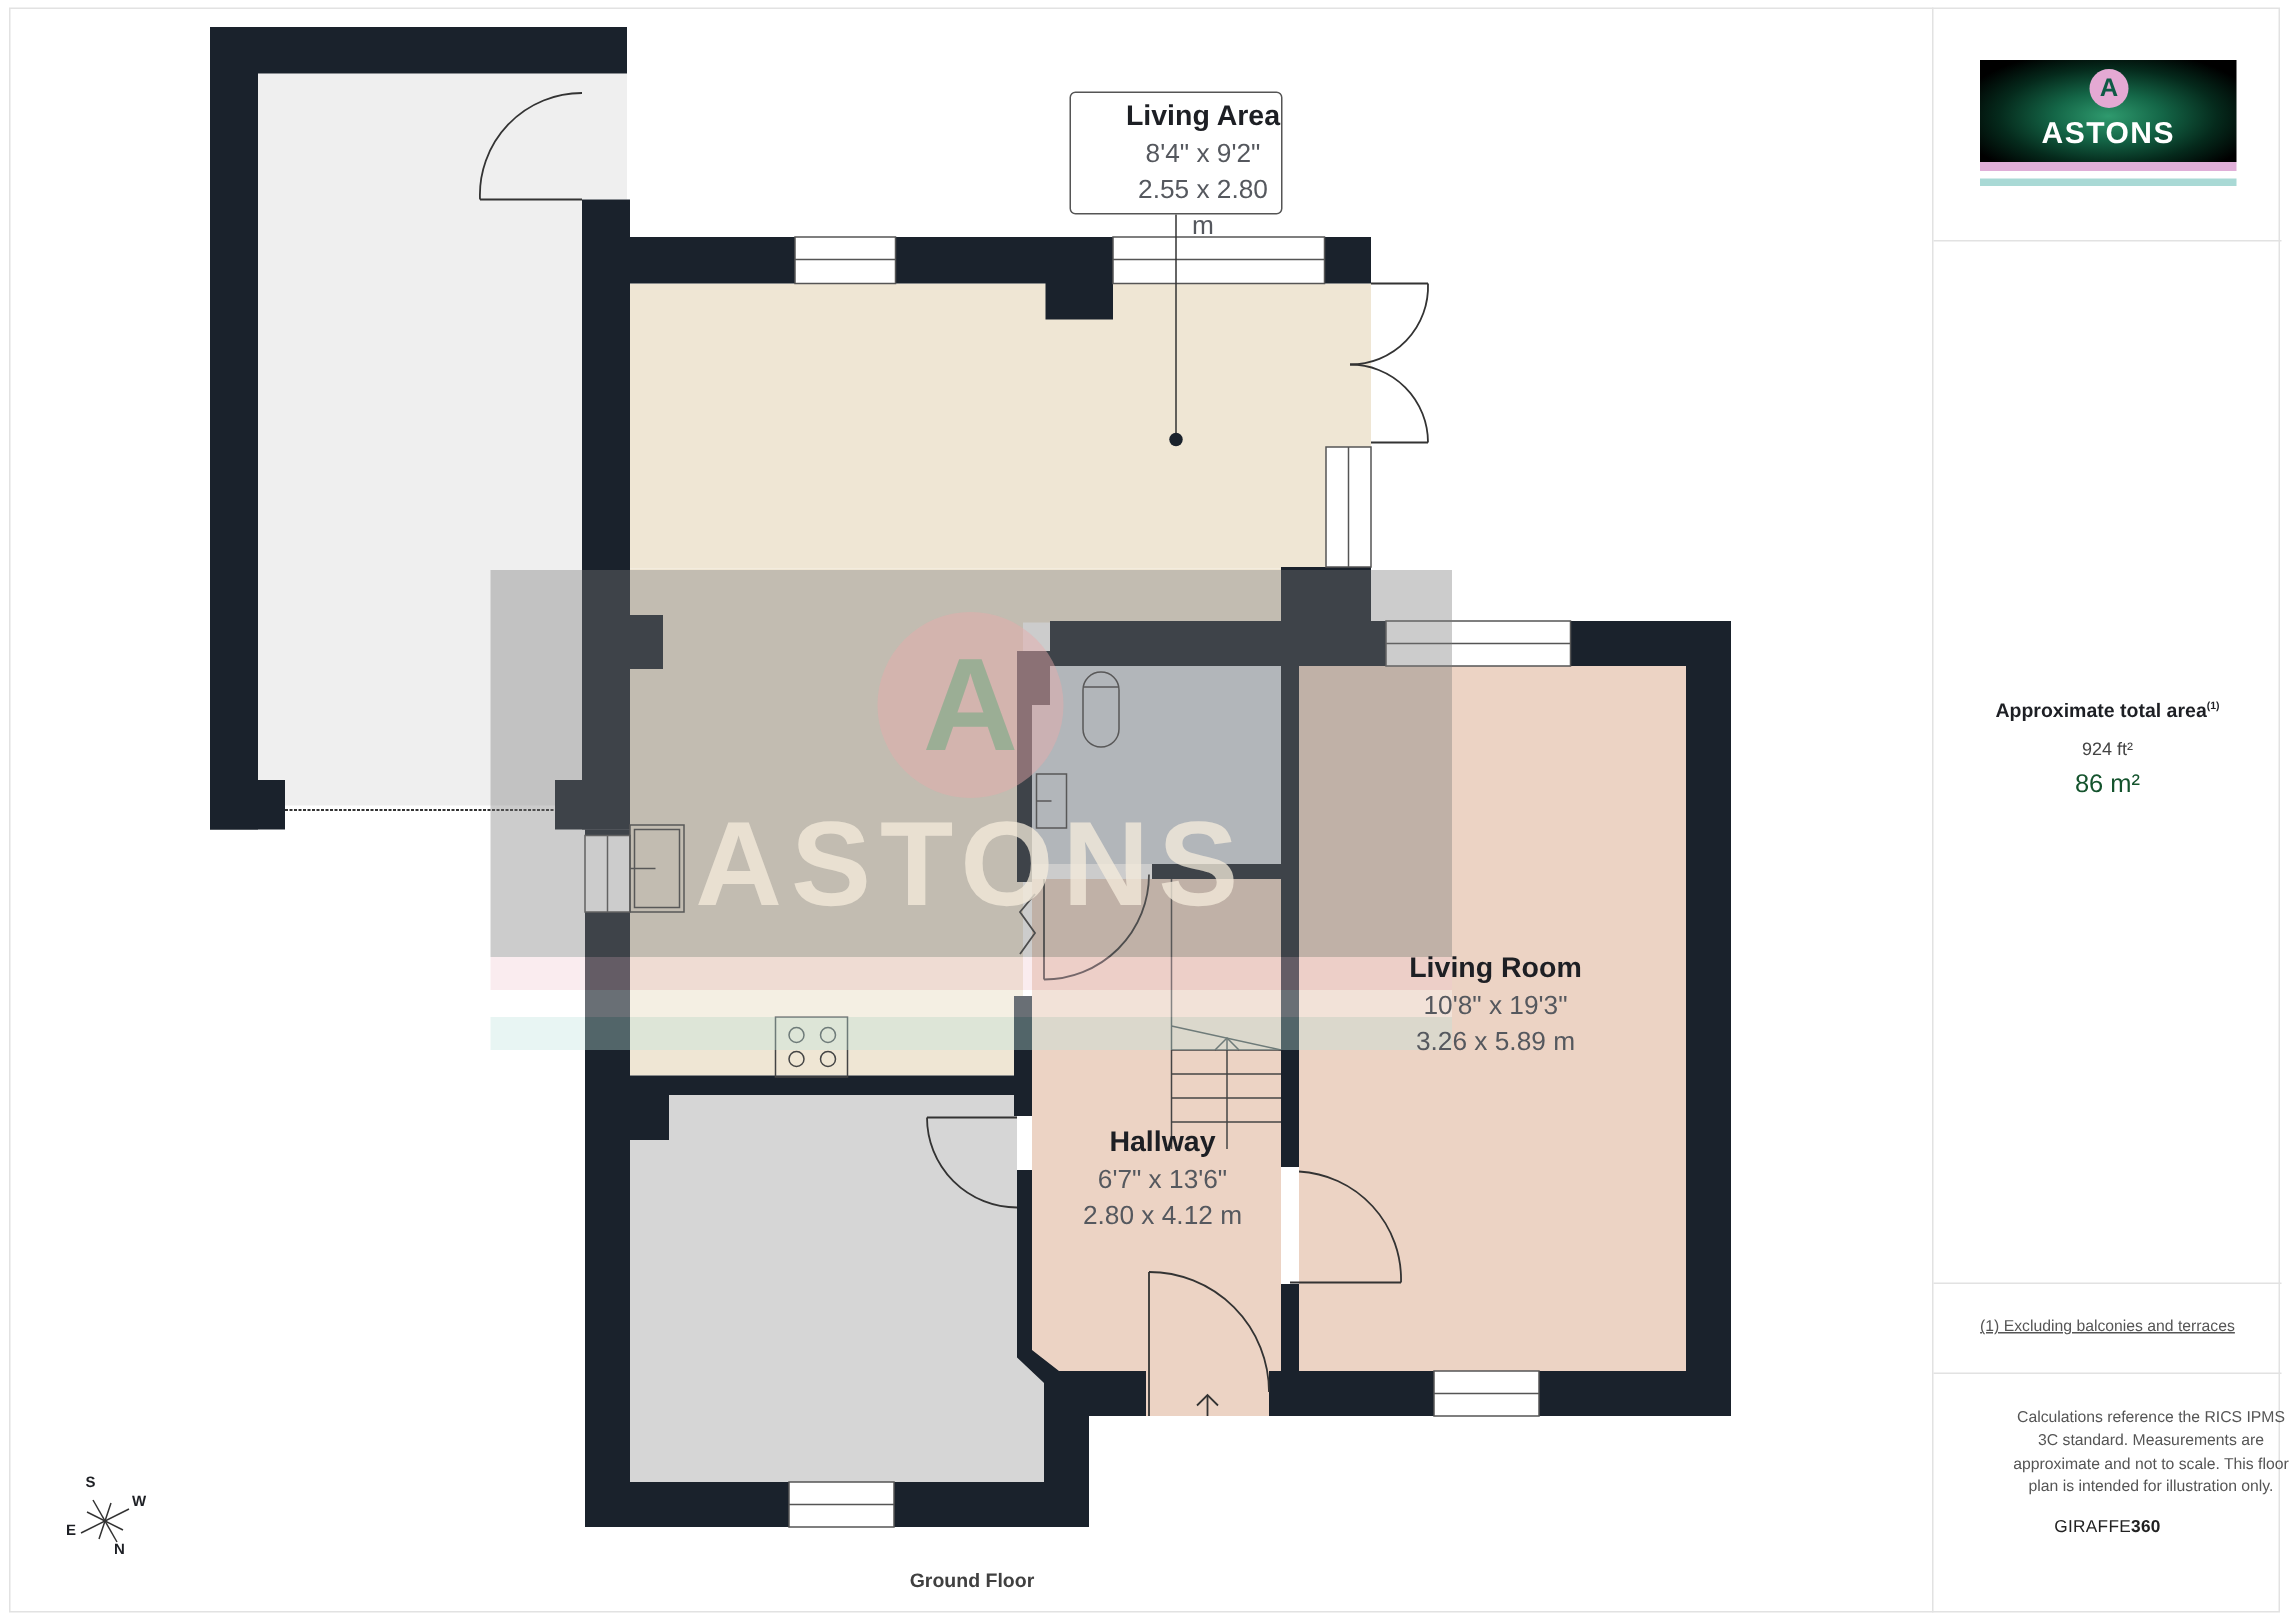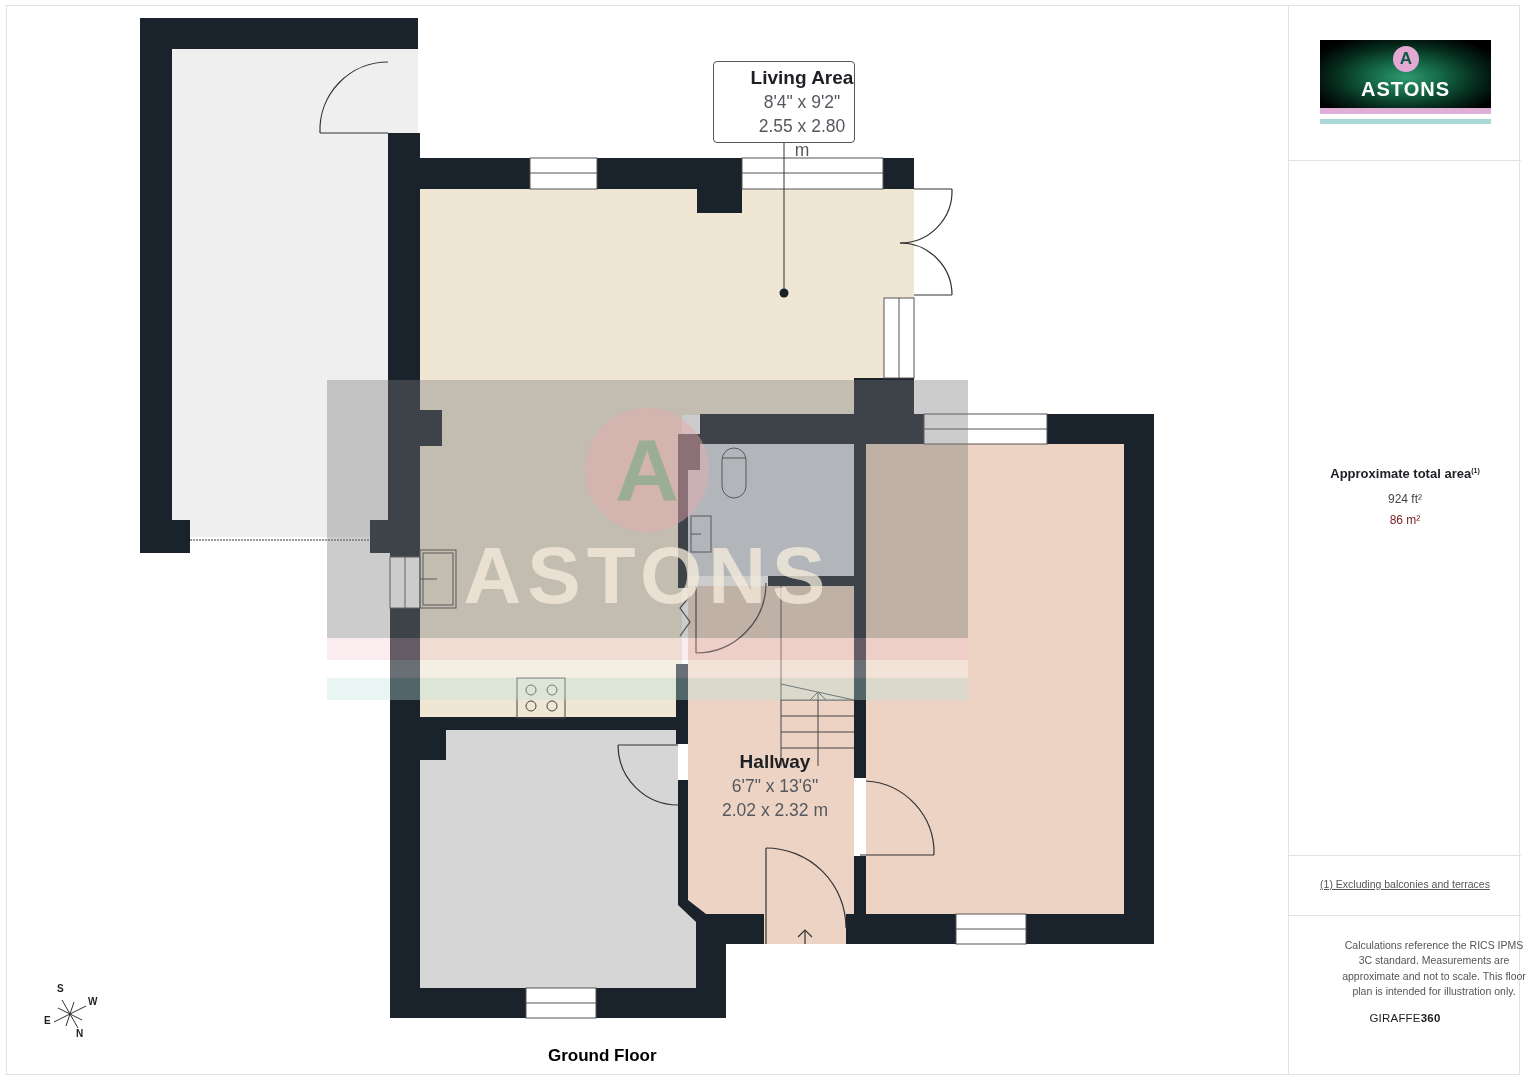--- a/index.html
+++ b/index.html
@@ -11,28 +11,28 @@
     .sb-logo { top: 0; height: 156px; border-bottom: 1px solid #e2e2e2; }
     .logo { position: absolute; left: 31px; top: 35px; width: 171px; height: 68px; background: radial-gradient(ellipse at 50% 55%, #2f9a6e 0%, #146647 30%, #052a1c 60%, #000000 85%); }
     .logo-badge { position: absolute; left: 73px; top: 6px; width: 26px; height: 26px; border-radius: 50%; background: #e4a9d3; color: #0e5a45; font-weight: bold; font-size: 17px; line-height: 26px; text-align: center; font-family: "Liberation Sans", sans-serif; }
     .logo-text { position: absolute; left: 0; top: 38px; width: 171px; text-align: center; color: #ffffff; font-weight: bold; font-size: 20px; letter-spacing: 1px; font-family: "Liberation Sans", sans-serif; }
     .logo-stripe-pink { position: absolute; left: 31px; top: 103px; width: 171px; height: 6px; background: #e0afd8; }
     .logo-stripe-teal { position: absolute; left: 31px; top: 114px; width: 171px; height: 5px; background: #a9d9d5; }
     .sb-area { top: 156px; height: 695px; border-bottom: 1px solid #e2e2e2; }
     .area-title { position: absolute; top: 305px; left: 0; width: 232px; font-weight: bold; font-size: 13px; color: #1d1f24; }
     .area-title sup { font-size: 7px; }
     .area-ft { position: absolute; top: 331px; left: 0; width: 232px; font-size: 12px; color: #444; }
-    .area-m { position: absolute; top: 352px; left: 0; width: 232px; font-size: 12px; color: #7f1d1d; }
+    .area-m { position: absolute; top: 352px; left: 0; width: 232px; font-size: 17px; color: #14532d; }
     .sb-note { top: 851px; height: 60px; border-bottom: 1px solid #e2e2e2; }
     .note-text { position: absolute; top: 22px; left: 0; width: 232px; font-size: 10.5px; color: #555; text-decoration: underline; }
     .sb-calc { top: 911px; height: 159px; }
     .calc-text { position: absolute; top: 22px; left: 22px; width: 188px; font-size: 10.5px; line-height: 15.3px; color: #555; margin-left: 29px; }
     .brand { position: absolute; top: 96px; left: 0; width: 232px; font-size: 11.5px; color: #222; letter-spacing: 0.2px; }
     .brand b { font-weight: bold; }
-    .floor-label { position: absolute; left: 548px; top: 1046px; width: 200px; font-weight: bold; font-size: 17px; color: #000000; }
+    .floor-label { position: absolute; left: 548px; top: 1046px; width: 200px; text-align: center; font-weight: bold; font-size: 13px; color: #404040; }
     .compass { position: absolute; left: 40px; top: 980px; width: 70px; height: 62px; }
     .compass span { position: absolute; font-size: 10px; font-weight: bold; color: #1d1f24; }
     .room-label { position: absolute; text-align: center; transform: translateX(-50%); white-space: nowrap; }
     .room-name { font-weight: bold; font-size: 19px; color: #1d1f24; line-height: 24px; }
     .room-dim { font-size: 17.5px; color: #55585e; line-height: 24px; }
     .callout { position: absolute; left: 713px; top: 61px; width: 142px; height: 82px; background: #ffffff; border: 1px solid #555; border-radius: 4px; box-sizing: border-box; text-align: center; padding-top: 4px; padding-left: 36px; }
     .watermark { position: absolute; left: 327px; top: 380px; width: 641px; height: 320px; pointer-events: none; }
     .wm-bg { position: absolute; left: 0; top: 0; width: 641px; height: 258px; background: rgba(120,120,120,0.38); }
     .wm-circle { position: absolute; left: 258px; top: 28px; width: 124px; height: 124px; border-radius: 50%; background: rgba(232,170,170,0.45); }
     .wm-a { position: absolute; left: 258px; top: 28px; width: 124px; height: 124px; text-align: center; line-height: 124px; font-size: 88px; font-weight: bold; color: rgba(110,170,130,0.55); }
@@ -193,25 +193,30 @@
   
 
   <div class="callout">
     <div class="room-name">Living Area</div>
     <div class="room-dim">8'4" x 9'2"</div>
     <div class="room-dim">2.55 x 2.80 m</div>
   </div>
 
 
 
+  <div class="room-label" style="left:997px; top:634px;">
+    <div class="room-name">Living Room</div>
+    <div class="room-dim">10'8" x 19'3"</div>
+    <div class="room-dim">3.26 x 5.89 m</div>
+  </div>
 
   <div class="room-label" style="left:775px; top:750px;">
     <div class="room-name">Hallway</div>
     <div class="room-dim">6'7" x 13'6"</div>
-    <div class="room-dim">2.02 x 2.32 m</div>
+    <div class="room-dim">2.80 x 4.12 m</div>
   </div>
 
 
   
   <div class="compass">
     <span style="left:17px; top:3px;">S</span>
     <span style="left:48px; top:16px;">W</span>
     <span style="left:4px; top:35px;">E</span>
     <span style="left:36px; top:48px;">N</span>
   </div>

